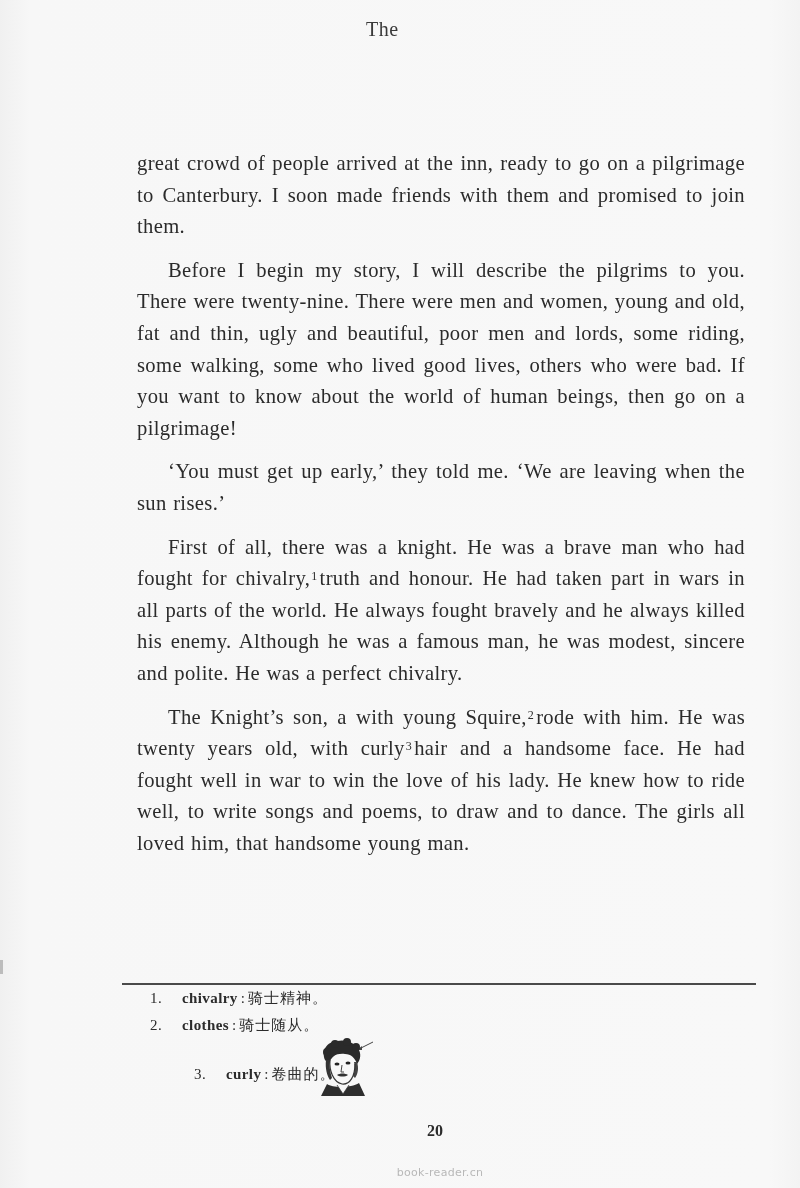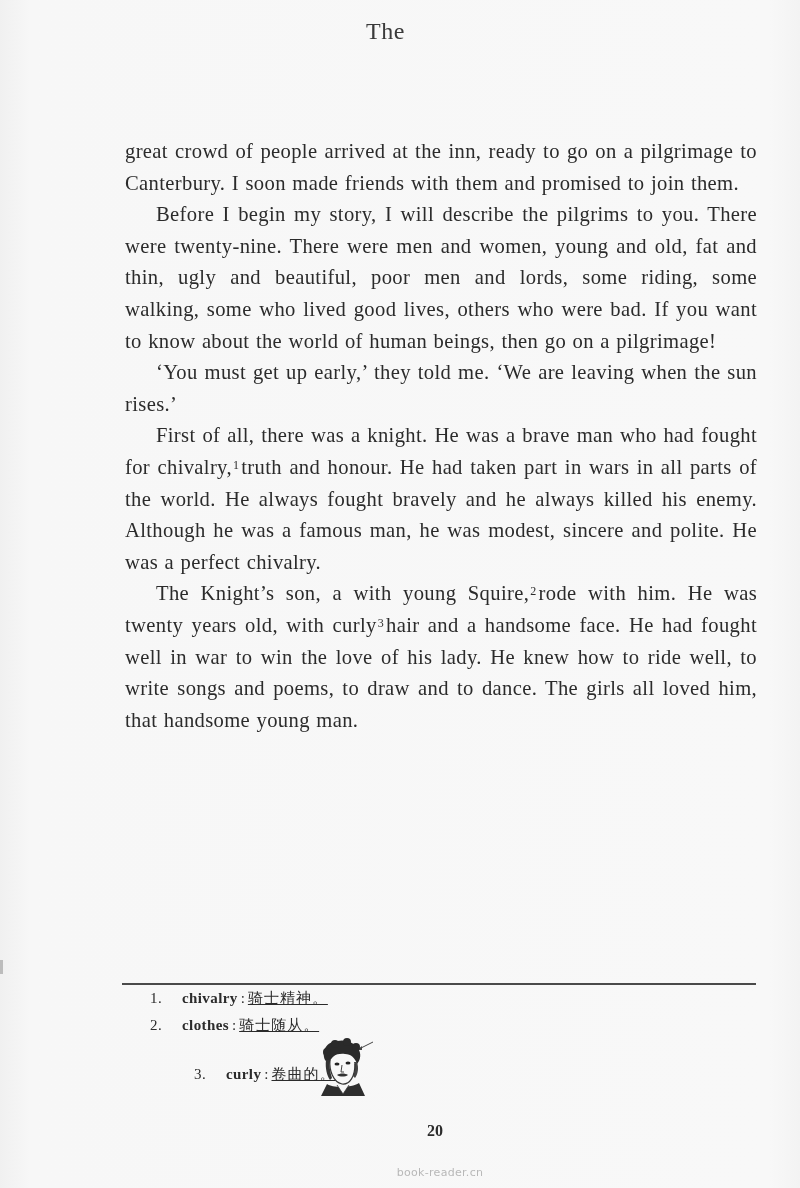--- a/index.html
+++ b/index.html
@@ -24,21 +24,21 @@
     
     .header {
       position: absolute;
       left: 0; top: 0;
       width: 800px; height: 110px;
     }
     .title-the {
       position: absolute;
       left: 366px; top: 18px;
       font-family: "Liberation Serif", serif;
-      font-size: 24px;
+      font-size: 20px;
       color: #3a3a3a;
       letter-spacing: 0.5px;
     }
     .title-main {
       position: absolute;
       left: 262px; top: 22px;
       white-space: nowrap;
       font-family: "Liberation Serif", serif;
       color: #3a3a3a;
     }
@@ -61,21 +61,21 @@
       width: 632px;
       font-family: "Liberation Serif", serif;
       font-size: 20.6px;
       line-height: 31.6px;
       color: #2b2b2b;
       text-align: justify;
       letter-spacing: 0.35px;
       word-spacing: 1px;
     }
     .body-text p {
-      margin: 0;
+      margin: 12px;
       text-indent: 31px;
     }
     .body-text p.continued { text-indent: 0; }
     .fnref {
       font-size: 12px;
       vertical-align: 5px;
       line-height: 0;
       margin: 0 2px 0 1px;
     }
 
@@ -98,21 +98,21 @@
       left: 0;
       white-space: nowrap;
     }
     .fn .num {
       display: inline-block;
       width: 32px;
       letter-spacing: 0.5px;
     }
     .fn .term { font-weight: bold; letter-spacing: 0.4px; }
     .fn .sep  { margin: 0 3px; }
-    .fn .gloss { letter-spacing: 1px; text-decoration: underline; }
+    .fn .gloss { letter-spacing: 1px; }
     .fn1 { top: 0px; }
     .fn2 { top: 27px; }
     .fn3 { top: 76px; margin-left: 44px; }
 
     .portrait {
       position: absolute;
       left: 315px; top: 1038px;
       width: 60px; height: 58px;
     }
 

